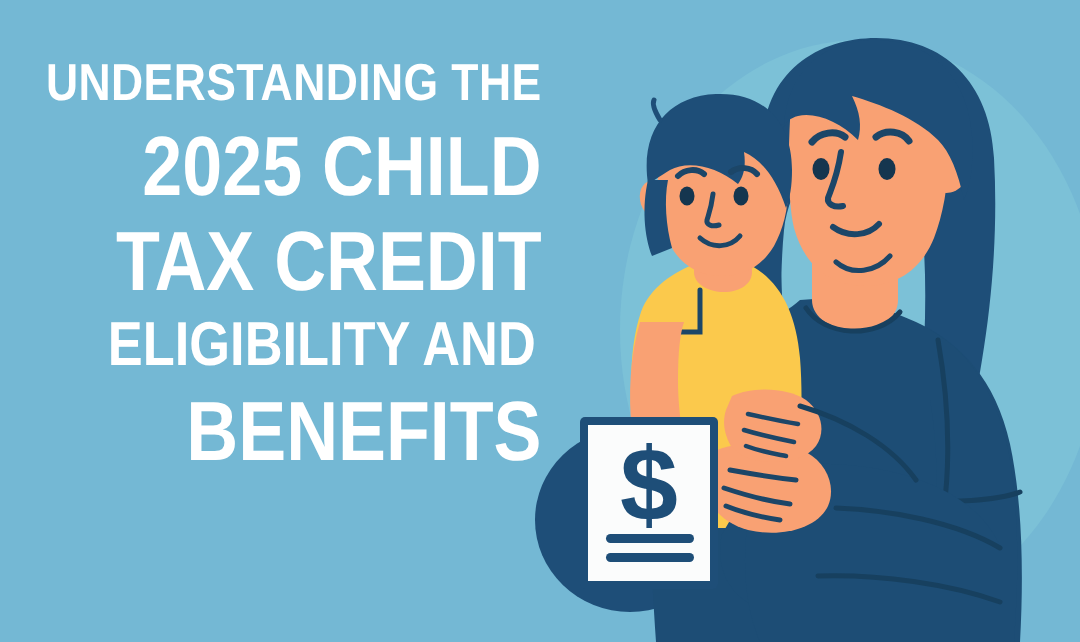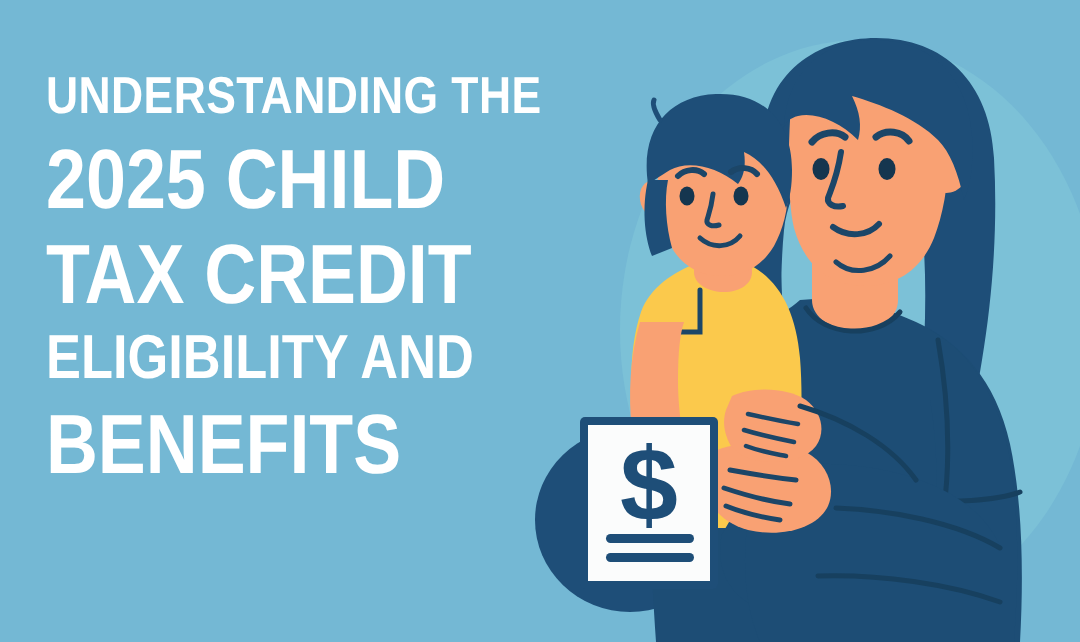--- a/index.html
+++ b/index.html
@@ -22,24 +22,25 @@
     inset: 0;
     width: 1080px;
     height: 642px;
     display: block;
   }
 
   
   #headline {
     position: absolute;
     left: 46px;
-    top: 70px;
+    top: 57px;
     z-index: 5;
     color: #ffffff;
     user-select: none;
+    text-align: right;
   }
   .hl {
     display: block;
     white-space: nowrap;
     font-weight: 700;
     color: #ffffff;
     letter-spacing: -0.5px;
     line-height: 1;
     margin: 0;
     text-rendering: geometricPrecision;

